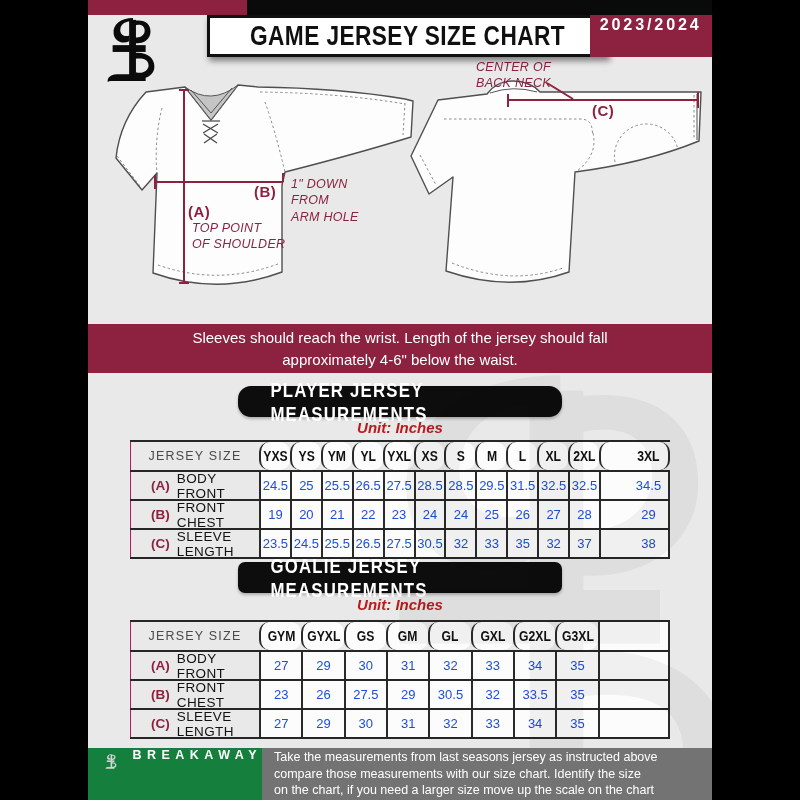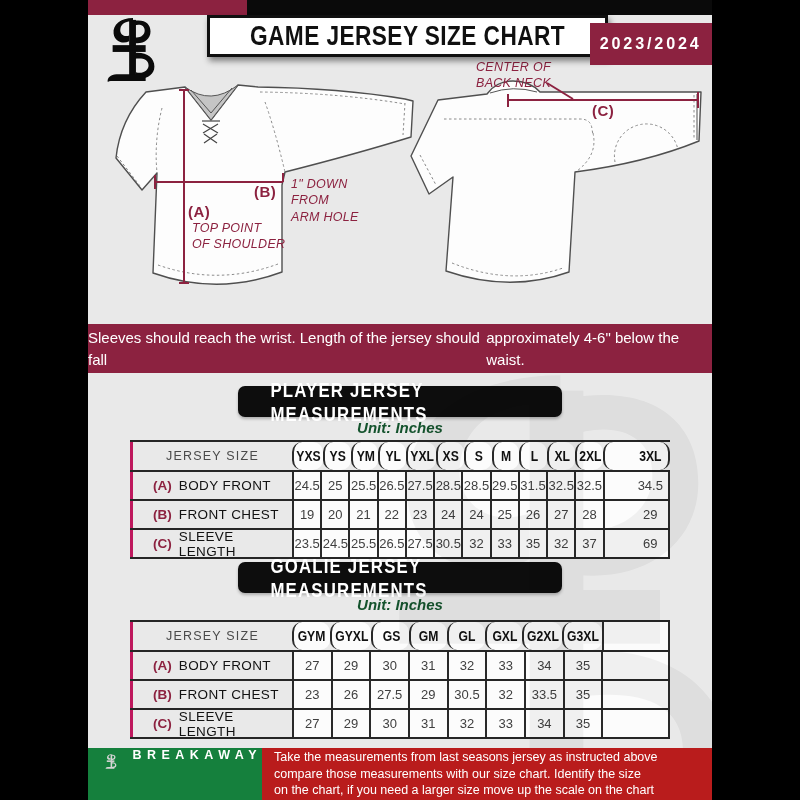--- a/index.html
+++ b/index.html
@@ -11,67 +11,67 @@
   
   .topstrip{position:absolute;left:0;top:0;width:624px;height:15px;background:#0A0A0A;}
   .topstrip .seg{position:absolute;left:0;top:0;width:159px;height:15px;background:#8C2240;}
 
   
   .title-box{position:absolute;left:119px;top:15px;width:401px;height:42px;background:#FFFFFF;
              border:3px solid #101010;box-sizing:border-box;display:flex;align-items:center;justify-content:center;
              box-shadow:2px 4px 6px rgba(0,0,0,.45);z-index:2;}
   .title-box .t{font-size:27px;font-weight:bold;color:#101010;letter-spacing:.5px;}
   .year-box{position:absolute;left:502px;top:15px;width:122px;height:42px;background:#8C2240;
-            display:flex;align-items:center;justify-content:center;z-index:2;margin-top:8px;}
+            display:flex;align-items:flex-start;justify-content:center;z-index:2;}
   .year-box .t{font-size:17px;font-weight:bold;color:#FFFFFF;letter-spacing:3px;transform:scaleX(.95);}
   .brand-logo{position:absolute;left:14px;top:16px;width:64px;height:68px;color:#0B0B0B;z-index:2;}
 
   
   .meas-label{position:absolute;color:#8C2240;font-weight:bold;font-size:15px;letter-spacing:.5px;z-index:1;}
   .meas-note{position:absolute;color:#8C2240;font-style:italic;font-size:12.5px;line-height:1.3;
              letter-spacing:.3px;white-space:pre-line;z-index:1;}
 
   
   .notice{position:absolute;left:0;top:324px;width:624px;height:49px;background:#8C2240;color:#fff;
-          display:flex;align-items:center;justify-content:center;z-index:1;}
+          display:flex;flex-direction:column;align-items:center;justify-content:center;z-index:1;}
   .notice div{font-size:15px;line-height:1.45;}
 
   
   .sec-banner{position:absolute;left:150px;width:324px;height:31px;background:#0D0D0D;border-radius:7px;
               display:flex;align-items:center;justify-content:center;z-index:1;box-shadow:0 2px 3px rgba(0,0,0,.25);}
   .sec-banner .t{color:#fff;font-size:21px;font-weight:bold;letter-spacing:1.5px;transform:scaleX(.8);}
   .unit{position:absolute;width:624px;text-align:center;font-size:15px;font-weight:bold;font-style:italic;
-        color:#14532d;z-index:1;}
+        color:#b91c1c;z-index:1;}
 
   
   .size-table{position:absolute;left:42px;width:540px;border-bottom:2px solid #262626;z-index:1;}
   .trow{display:flex;align-items:stretch;border-top:2px solid #262626;}
-  .lcell{width:162px;box-sizing:border-box;display:flex;align-items:center;gap:7px;padding-left:20px;
-         border-left:3px solid #be185d;}
+  .lcell{width:129px;box-sizing:border-box;display:flex;align-items:center;gap:7px;padding-left:20px;
+         border-left:1px solid #be185d;}
   .lcell.corner{justify-content:center;padding-left:0;font-size:12.5px;color:#4A4A4A;letter-spacing:1.2px;}
   .scell{flex:1;background:#FCFCFC;border-left:2px solid #2A2A2A;display:flex;align-items:center;justify-content:center;}
   .trow .scell:last-child{border-right:2px solid #2A2A2A;padding-left:28px;}
   .player-table .trow .scell:last-child{flex:1.35;}
   .hcell{font-size:14.5px;font-weight:bold;color:#111;border-radius:10px;}
-  .vcell{font-size:13px;color:#404040;}
+  .vcell{font-size:13px;color:#1d4ed8;}
   .rkey{font-size:13.5px;font-weight:bold;color:#8C2240;}
   .rname{font-size:13.5px;color:#121212;letter-spacing:.4px;}
   .player-table .trow{height:27px;} .player-table .trow.head{height:28px;}
   .goalie-table .trow{height:27px;} .goalie-table .trow.head{height:28px;}
 
   
   .watermark{position:absolute;left:250px;top:360px;width:460px;height:537px;color:#000;opacity:.045;
              z-index:3;pointer-events:none;}
 
   
   .footer{position:absolute;left:0;top:748px;width:624px;height:52px;display:flex;z-index:6;}
   .footer .fblack{width:174px;background:#15803d;display:flex;align-items:flex-start;gap:14px;padding-left:17px;box-sizing:border-box;}
   .footer .fblack .flogo{width:22px;height:27px;color:#D5D5D5;}
   .footer .fblack .fbrand{color:#FFFFFF;font-size:12.5px;font-weight:bold;letter-spacing:5.5px;}
-  .footer .fmaroon{flex:1;background:#b91c1c;color:#fff;display:flex;align-items:center;padding:4px 12px;box-sizing:border-box;}
+  .footer .fmaroon{flex:1;background:#737373;color:#fff;display:flex;align-items:center;padding:4px 12px;box-sizing:border-box;}
   .footer .fmaroon .txt{font-size:12.5px;line-height:1.35;white-space:pre-line;}
 
   .jersey-svg{position:absolute;z-index:0;}
 </style>
 </head>
 <body>
 
 <div class="canvas">
 
   <svg width="0" height="0" style="position:absolute">
@@ -160,21 +160,21 @@
 ARM HOLE</div>
     <div class="meas-label" style="left:504px;top:102px;">(C)</div>
     <div class="meas-note" style="left:388px;top:59px;">CENTER OF
 BACK NECK</div>
 
     <div class="notice">
       <div>Sleeves should reach the wrist. Length of the jersey should fall</div>
       <div>approximately 4-6" below the waist.</div>
     </div>
 
-    <div class="sec-banner" style="top:386px;">
+    <div class="sec-banner" style="top:386px;border-radius:13px;">
       <span class="t">PLAYER JERSEY MEASUREMENTS</span>
     </div>
     <div class="unit" style="top:419px;">Unit: Inches</div>
     <div class="size-table player-table" style="top:440px;">
         <div class="trow head">
           <div class="lcell corner">JERSEY SIZE</div>
           <div class="scell hcell">
             <div class="cond">YXS</div>
           </div>
           <div class="scell hcell">
@@ -256,21 +256,21 @@
           <div class="scell vcell">24.5</div>
           <div class="scell vcell">25.5</div>
           <div class="scell vcell">26.5</div>
           <div class="scell vcell">27.5</div>
           <div class="scell vcell">30.5</div>
           <div class="scell vcell">32</div>
           <div class="scell vcell">33</div>
           <div class="scell vcell">35</div>
           <div class="scell vcell">32</div>
           <div class="scell vcell">37</div>
-          <div class="scell vcell">69</div>
+          <div class="scell vcell">38</div>
         </div>
       </div>
 
     <div class="sec-banner" style="top:562px;">
       <span class="t">GOALIE JERSEY MEASUREMENTS</span>
     </div>
     <div class="unit" style="top:596px;">Unit: Inches</div>
     <div class="size-table goalie-table" style="top:620px;">
         <div class="trow head">
           <div class="lcell corner">JERSEY SIZE</div>

